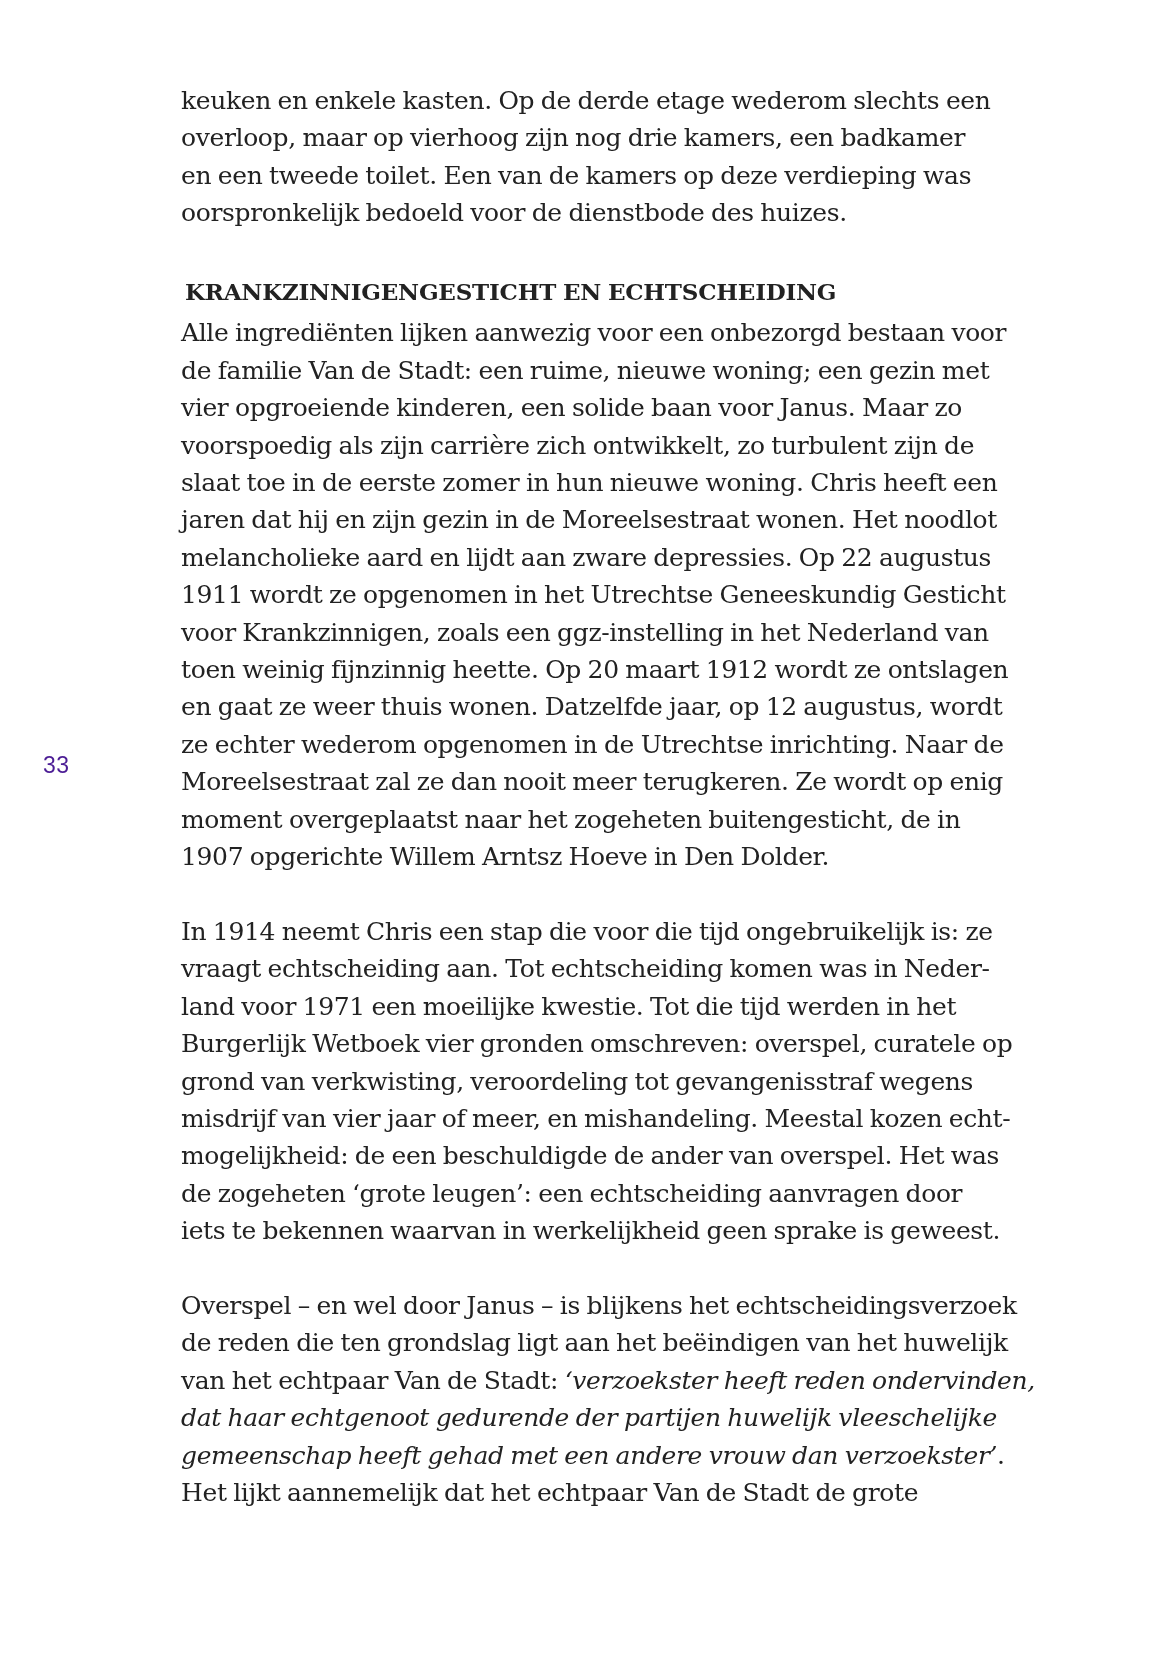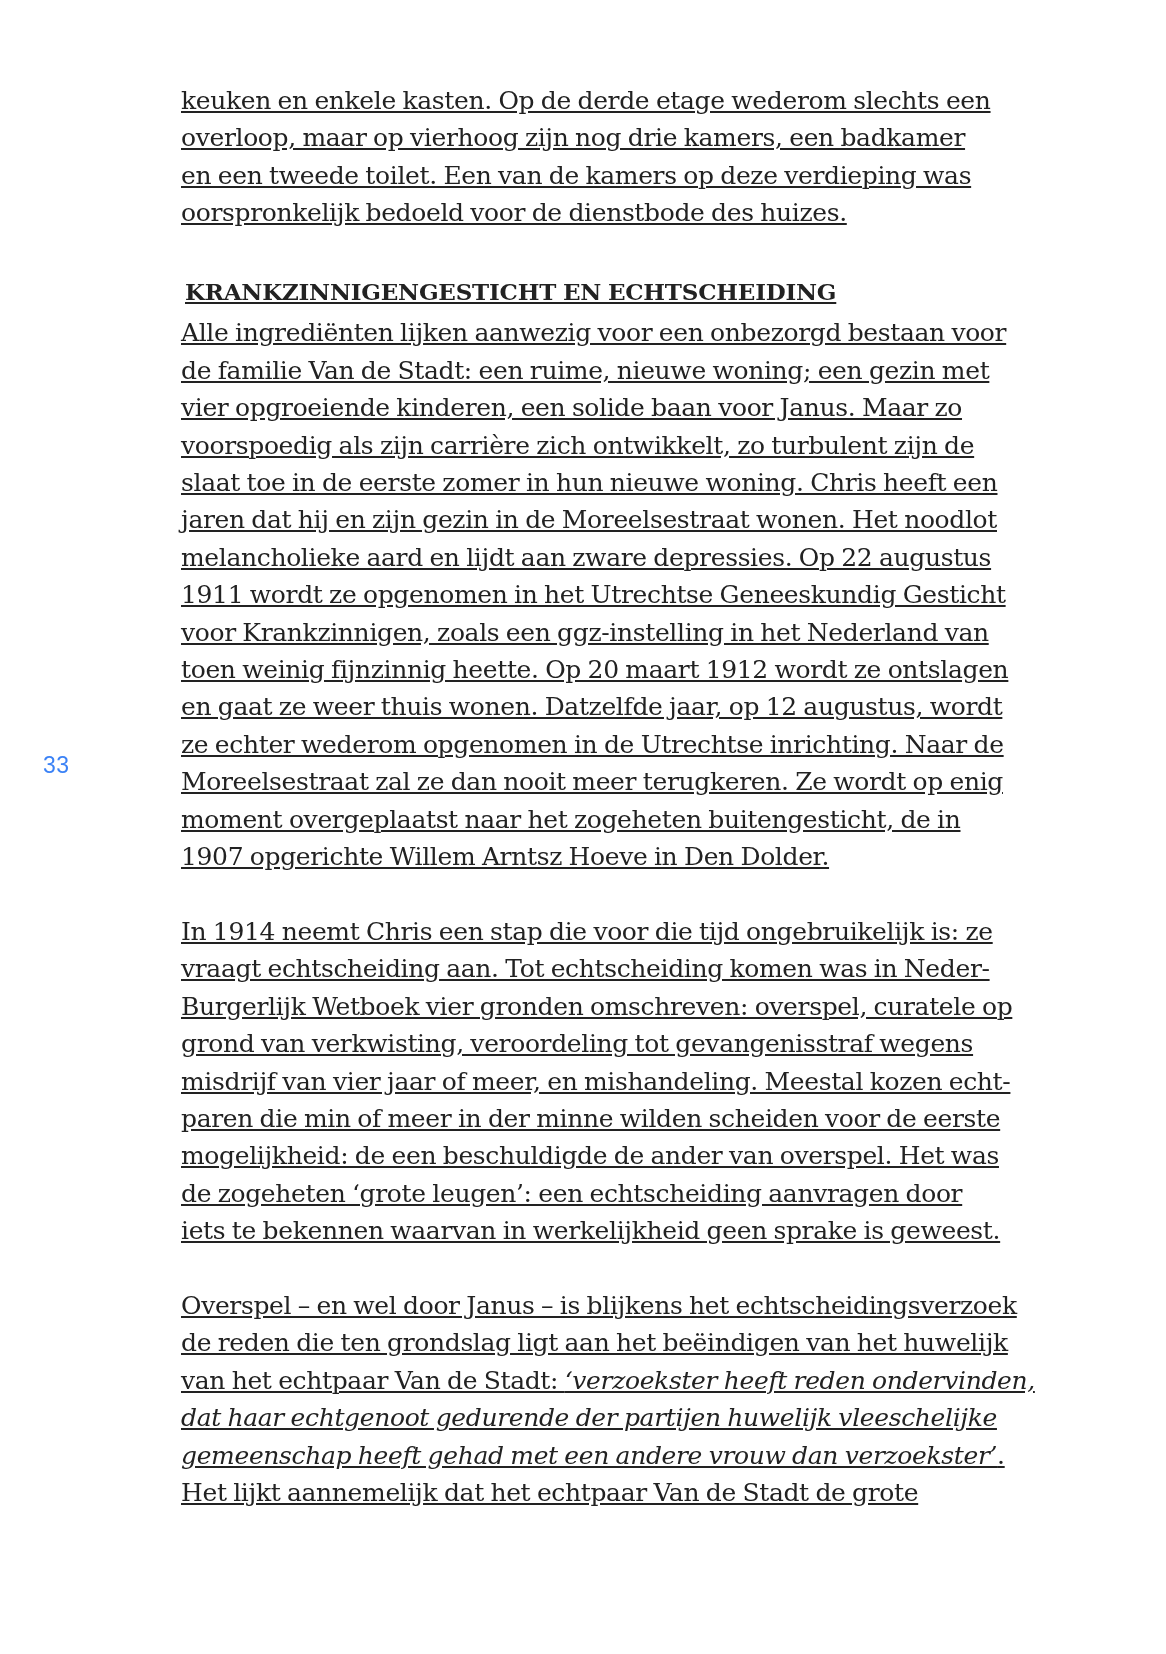--- a/index.html
+++ b/index.html
@@ -26,21 +26,20 @@
     }
     .text-column {
       position: absolute;
       left: 181px;
       top: 82px;
       width: 880px;
       font-size: 25px;
       line-height: 37.4px;
       letter-spacing: -0.35px;
       word-spacing: -1px;
-      text-decoration: underline;
     }
     .line {
       display: block;
       white-space: nowrap;
     }
     .section-heading {
       display: block;
       white-space: nowrap;
       font-weight: bold;
       font-size: 23px;
@@ -50,21 +49,21 @@
       display: block;
       height: 37.4px;
     }
     .italic {
       font-style: italic;
     }
   </style>
 </head>
 <body>
 
-<div class="page-number" style="color: #3b82f6;">33</div>
+<div class="page-number" style="color: #4c1d95;">33</div>
 
 <div class="text-column">
 
   <div>
     <span class="line">keuken en enkele kasten. Op de derde etage wederom slechts een</span>
     <span class="line">overloop, maar op vierhoog zijn nog drie kamers, een badkamer</span>
     <span class="line">en een tweede toilet. Een van de kamers op deze verdieping was</span>
     <span class="line">oorspronkelijk bedoeld voor de dienstbode des huizes.</span>
   </div>
 
@@ -88,24 +87,24 @@
     <span class="line">Moreelsestraat zal ze dan nooit meer terugkeren. Ze wordt op enig</span>
     <span class="line">moment overgeplaatst naar het zogeheten buitengesticht, de in</span>
     <span class="line">1907 opgerichte Willem Arntsz Hoeve in Den Dolder.</span>
   </div>
 
   <span class="gap"></span>
 
   <div>
     <span class="line">In 1914 neemt Chris een stap die voor die tijd ongebruikelijk is: ze</span>
     <span class="line">vraagt echtscheiding aan. Tot echtscheiding komen was in Neder-</span>
+    <span class="line">land voor 1971 een moeilijke kwestie. Tot die tijd werden in het</span>
     <span class="line">Burgerlijk Wetboek vier gronden omschreven: overspel, curatele op</span>
     <span class="line">grond van verkwisting, veroordeling tot gevangenisstraf wegens</span>
     <span class="line">misdrijf van vier jaar of meer, en mishandeling. Meestal kozen echt-</span>
-    <span class="line">paren die min of meer in der minne wilden scheiden voor de eerste</span>
     <span class="line">mogelijkheid: de een beschuldigde de ander van overspel. Het was</span>
     <span class="line">de zogeheten ‘grote leugen’: een echtscheiding aanvragen door</span>
     <span class="line">iets te bekennen waarvan in werkelijkheid geen sprake is geweest.</span>
   </div>
 
   <span class="gap"></span>
 
   <div>
     <span class="line">Overspel – en wel door Janus – is blijkens het echtscheidingsverzoek</span>
     <span class="line">de reden die ten grondslag ligt aan het beëindigen van het huwelijk</span>

